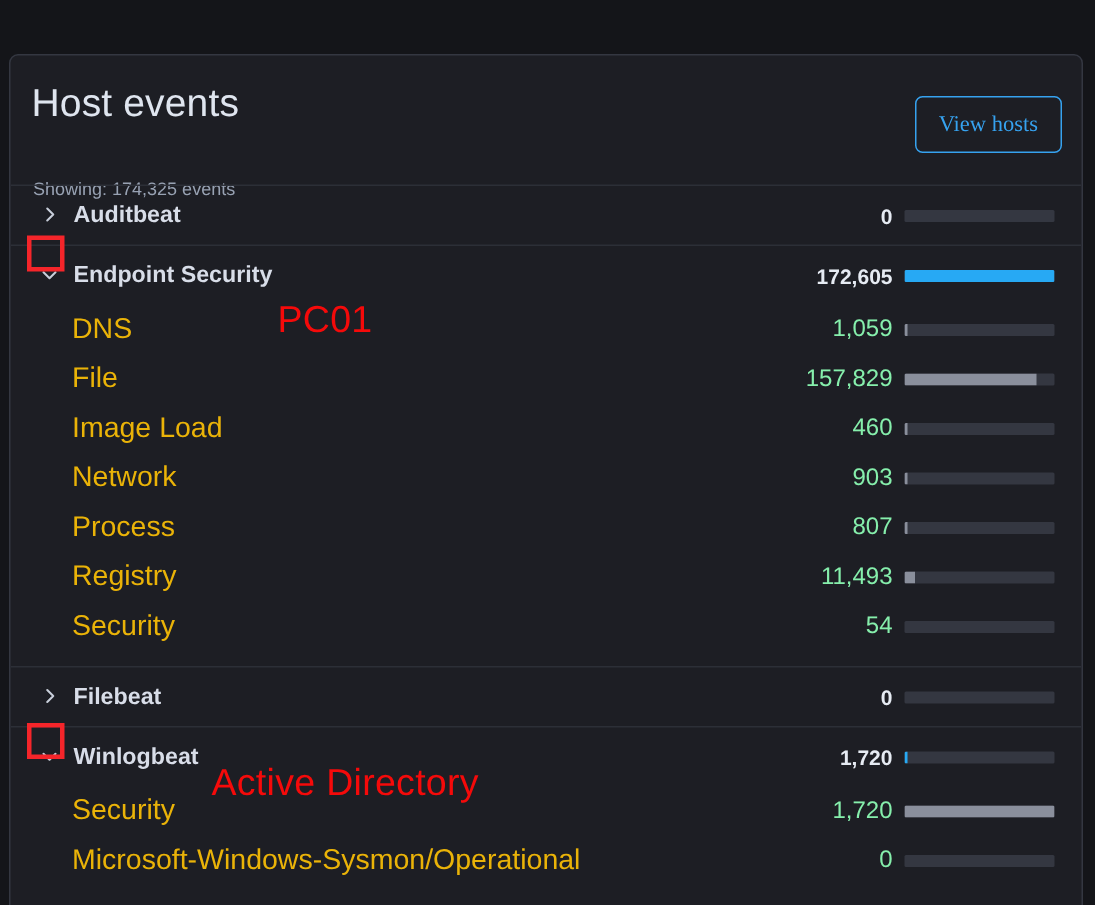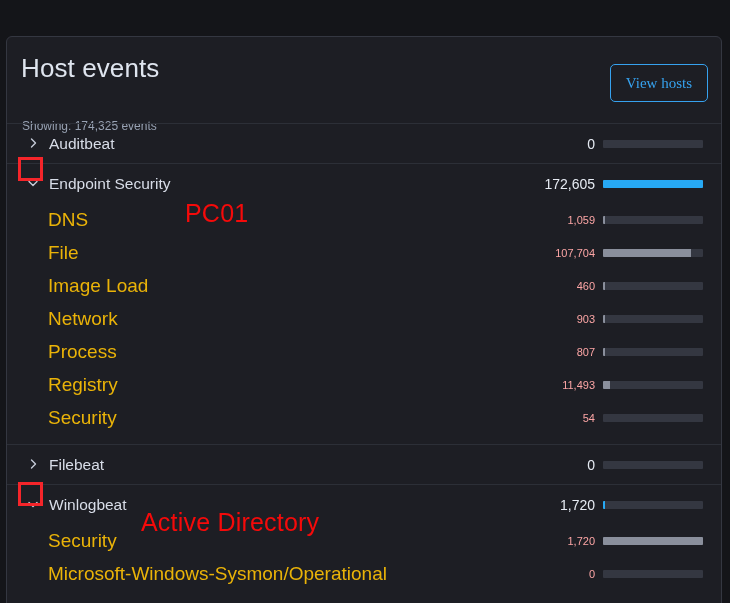--- a/index.html
+++ b/index.html
@@ -86,20 +86,21 @@
     box-sizing: border-box;
     height: 33px;
     display: flex;
     align-items: center;
     padding-left: 18px;
     padding-right: 18px;
   }
   .row.group {
     height: 40px;
     border-top: 1px solid #2c2f37;
+    font-weight: bold;
   }
   .row.group.first {
     border-top: 1px solid #2c2f37;
   }
   .group-gap {
     height: 10px;
   }
 
   .chevron {
     width: 18px;
@@ -132,22 +133,22 @@
   .spacer { flex: 1 1 auto; }
 
   .row-value {
     font-size: 14px;
     color: #e6ebf3;
     text-align: right;
     white-space: nowrap;
     margin-right: 8px;
   }
   .row.child .row-value {
-    color: #fca5a5;
-    font-size: 11px;
+    color: #86efac;
+    font-size: 16px;
   }
 
   .bar-track {
     position: relative;
     width: 100px;
     min-width: 100px;
     height: 8px;
     background: #343741;
     border-radius: 1px;
     overflow: hidden;
@@ -223,21 +224,21 @@
         <span class="row-label">DNS</span>
         <span class="spacer"></span>
         <span class="row-value">1,059</span>
         <div class="bar-track">
           <div class="bar-fill" style="width: 1.8%;"></div>
         </div>
       </div>
       <div class="row child">
         <span class="row-label">File</span>
         <span class="spacer"></span>
-        <span class="row-value">107,704</span>
+        <span class="row-value">157,829</span>
         <div class="bar-track">
           <div class="bar-fill" style="width: 88%;"></div>
         </div>
       </div>
       <div class="row child">
         <span class="row-label">Image Load</span>
         <span class="spacer"></span>
         <span class="row-value">460</span>
         <div class="bar-track">
           <div class="bar-fill" style="width: 1.8%;"></div>

